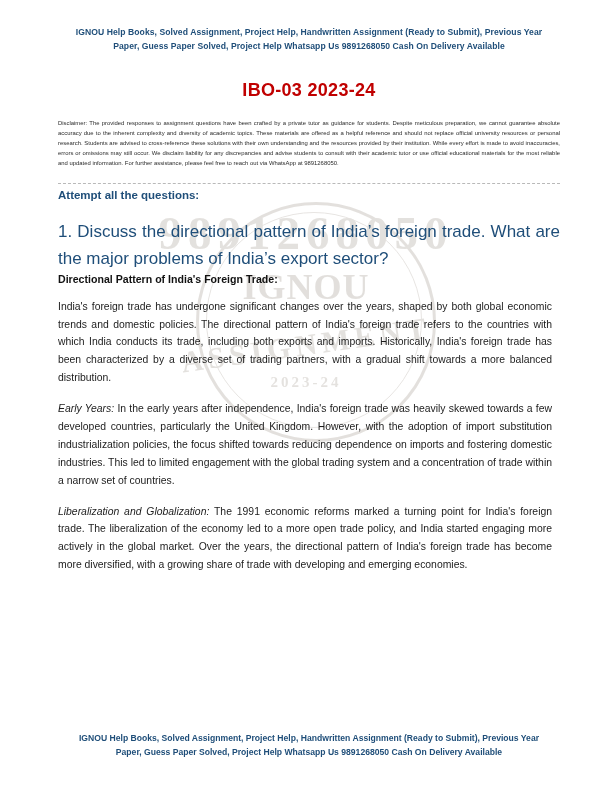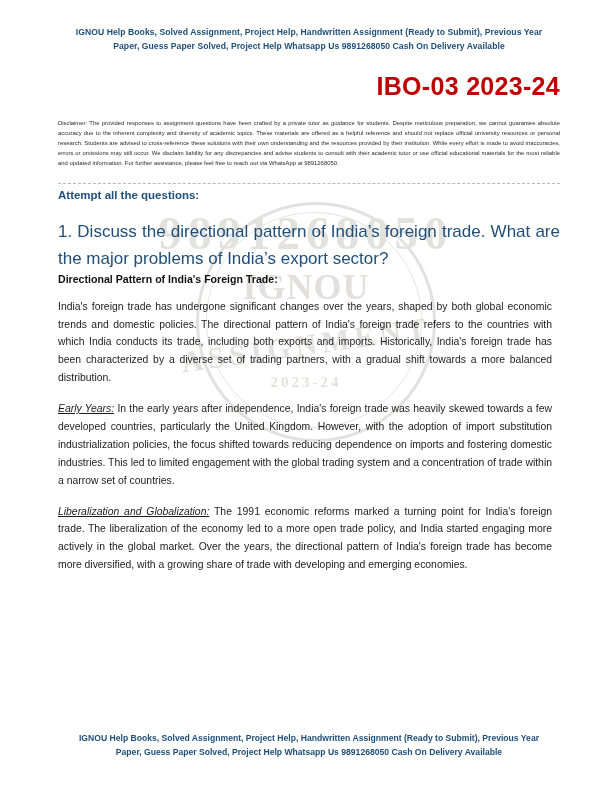--- a/index.html
+++ b/index.html
@@ -120,23 +120,23 @@
     bottom: 32px;
     z-index: 2;
     text-align: center;
     font-size: 8.6px;
     font-weight: 700;
     color: #1f4e79;
     line-height: 1.62;
   }
   
   .doc-title {
-    margin-top: 18px;
-    text-align: right;
-    font-size: 25px;
+    margin-top: 26px;
+    text-align: center;
+    font-size: 18px;
     font-weight: 700;
     color: #c00000;
     letter-spacing: 0.3px;
   }
   
   .disclaimer {
     margin-top: 17px;
     font-size: 5.9px;
     line-height: 1.72;
     text-align: justify;
@@ -169,21 +169,20 @@
   }
   p.body {
     margin: 13px 8px 0 0;
     font-size: 10.4px;
     line-height: 1.72;
     text-align: justify;
     color: #1c1c1c;
   }
   p.body .lead {
     font-style: italic;
-    text-decoration: underline;
   }
 </style>
 </head>
 <body>
 
 <div class="page">
 
   <div class="watermark">
     <div class="wm-ring"></div>
     <div class="wm-ring2"></div>

